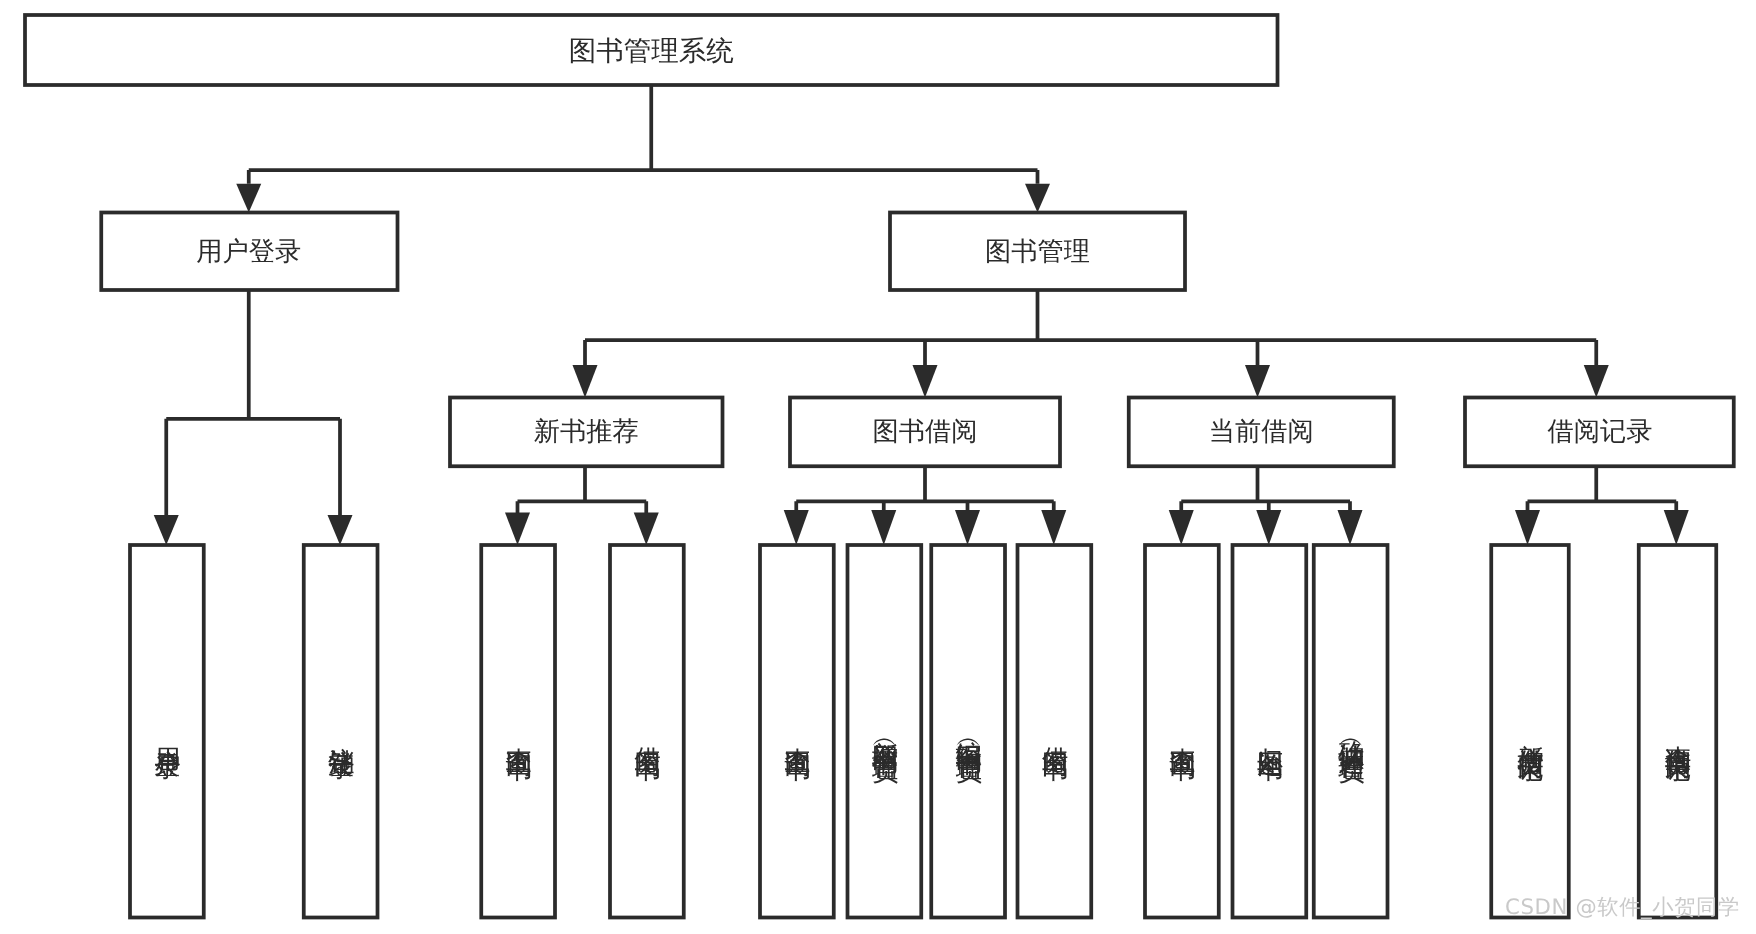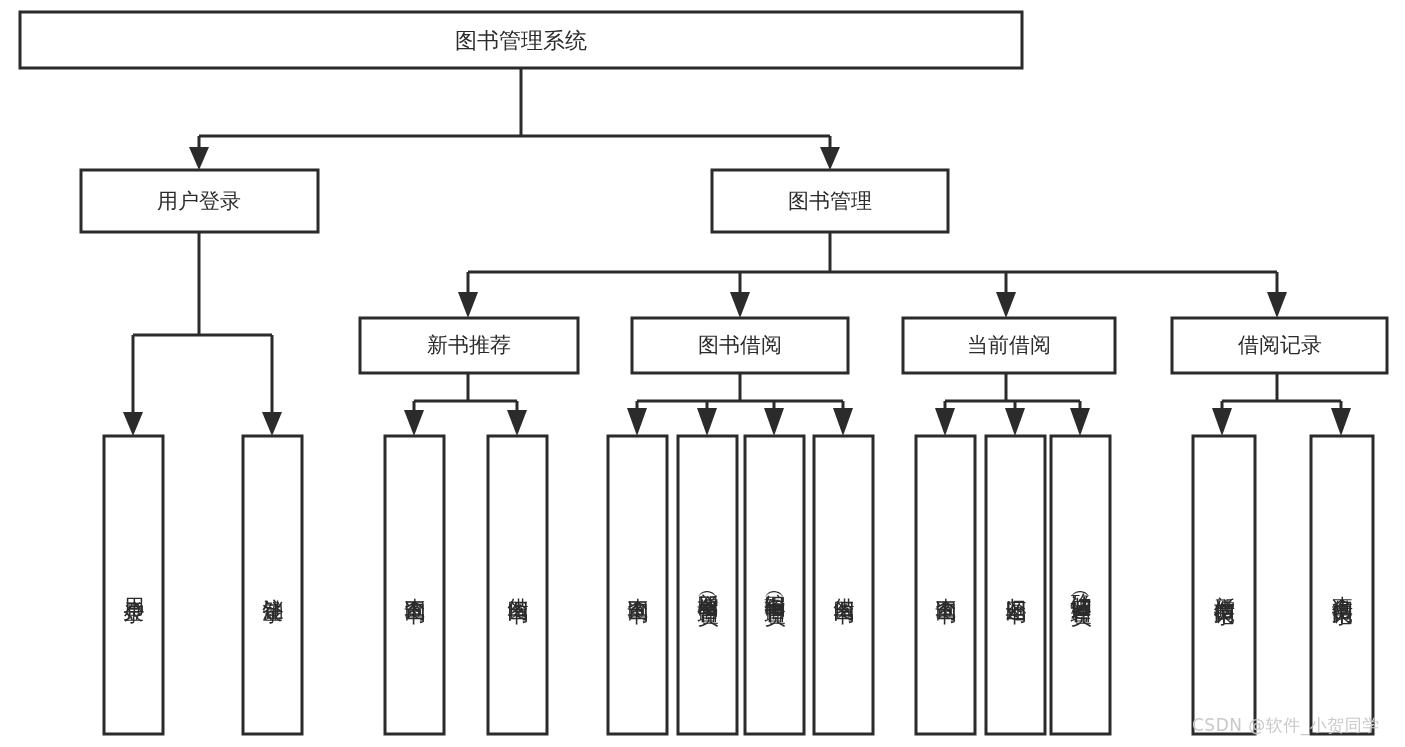--- a/index.html
+++ b/index.html
@@ -70,20 +70,21 @@
     pointer-events: none;
     user-select: none;
   }
   .watermark {
     position: absolute;
     font-family: "DejaVu Sans", "Liberation Sans", sans-serif;
     font-size: 17px;
     color: #c9c9c9;
     white-space: nowrap;
     letter-spacing: 0.5px;
+    padding-left: 12px;
   }
 </style>
 </head>
 <body>
 
 <div id="diagram-root">
 
   <svg class="diagram-canvas" viewBox="0 0 1405 747">
 
     <g>

